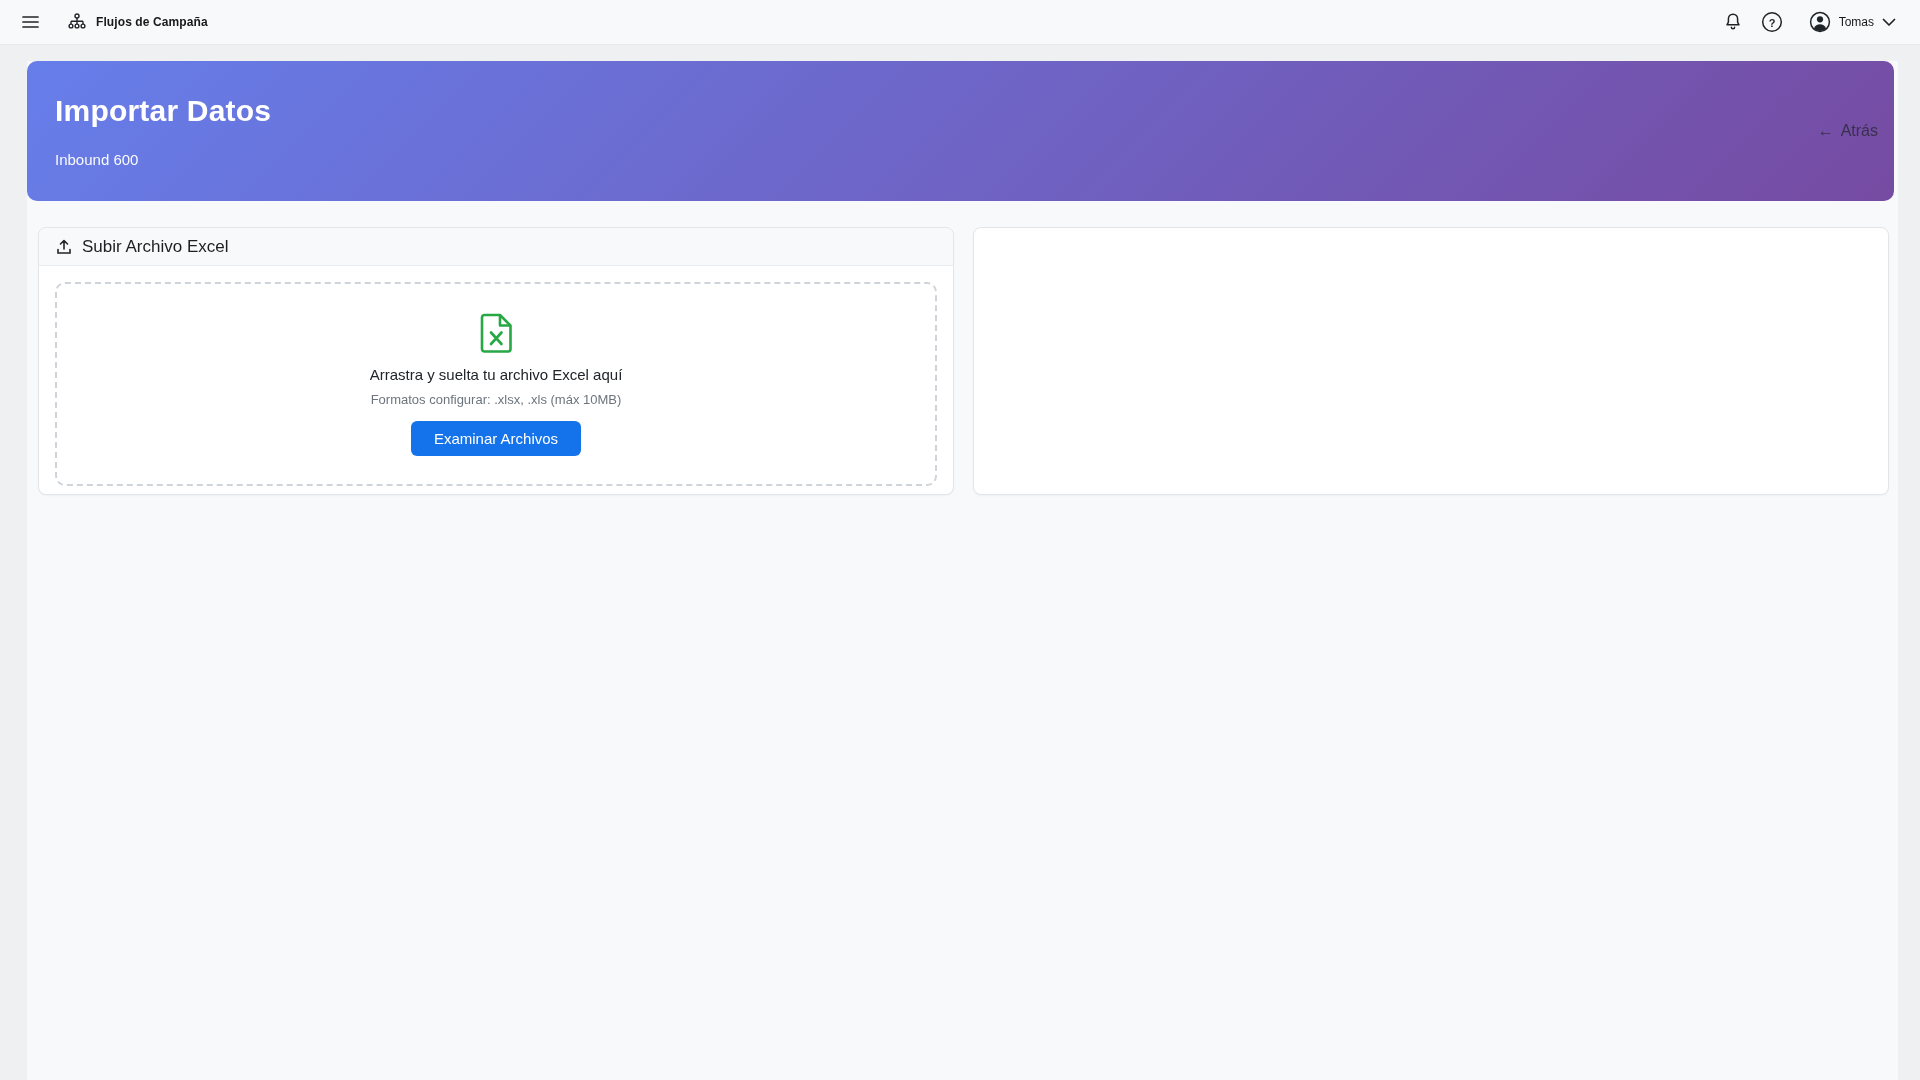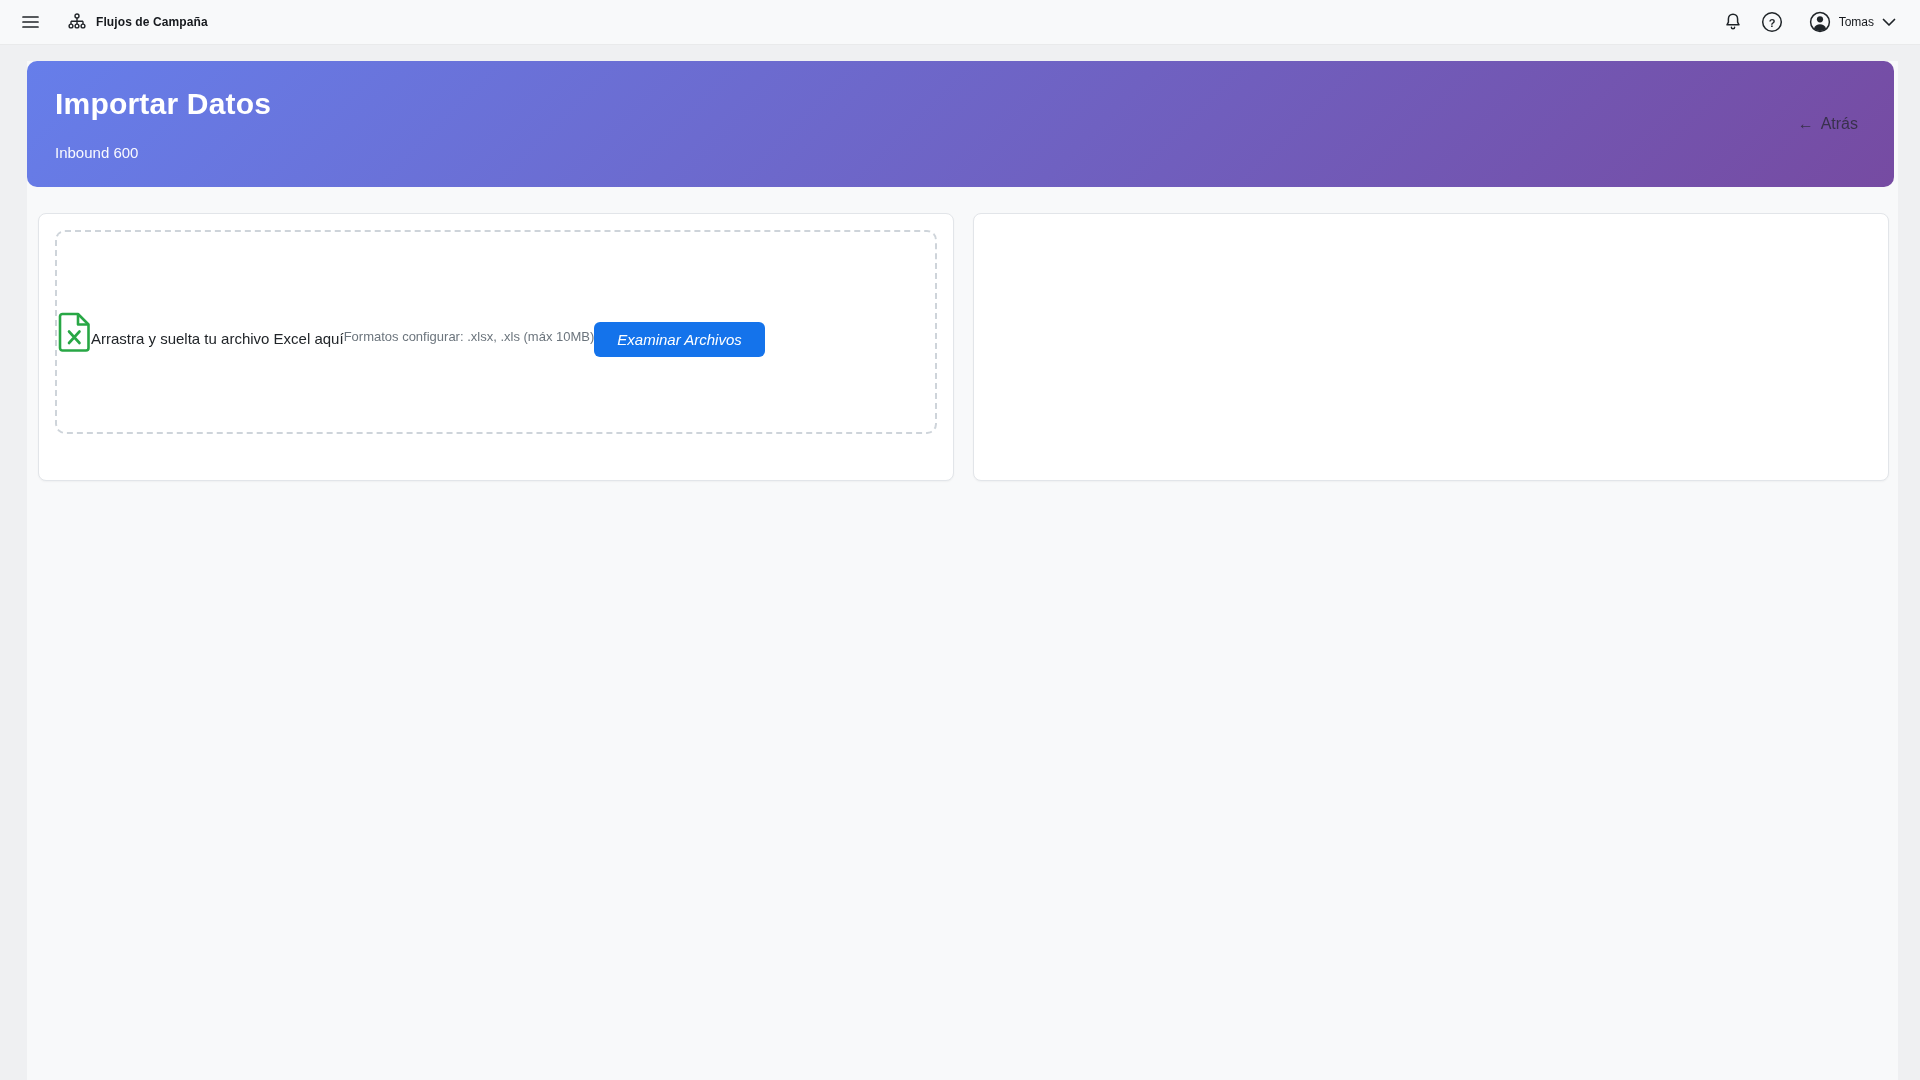--- a/index.html
+++ b/index.html
@@ -33,25 +33,25 @@
   .user-name { font-size: 12px; color: #16191d; }
 
   
   .main-panel {
     position: absolute; top: 61px; left: 27px; right: 22px; bottom: 0;
     background: #f8f9fa;
   }
 
   
   .hero {
-    height: 126px; margin-right: 4px;
+    height: 140px; margin-right: 4px;
     border-radius: 10px;
     background: linear-gradient(135deg, #667eea 0%, #764ba2 100%);
     display: flex; align-items: center;
-    padding: 0 34px 0 28px;
+    padding: 0 14px 0 28px;
     color: #ffffff;
   }
   .hero h1 { font-size: 30px; font-weight: 700; letter-spacing: .2px; }
   .hero .subtitle { font-size: 15px; margin-top: 23px; color: rgba(255,255,255,0.96); }
   .back-btn {
     margin-left: auto;
     background: transparent; border: none; cursor: pointer;
     display: flex; align-items: center; gap: 7px;
     font-family: inherit; font-size: 16px;
     color: rgba(33,37,41,0.72);
@@ -73,34 +73,33 @@
     display: flex; align-items: center; gap: 9px;
     padding: 0 16px;
     font-size: 17px; color: #1c1f23; font-weight: 500;
   }
   .card-body { padding: 16px; }
 
   
   .dropzone {
     height: 204px;
     border: 2px dashed #ced4da; border-radius: 10px;
-    display: flex; align-items: center; justify-content: flex-start;
+    display: flex; flex-direction: column; align-items: center; justify-content: center;
     text-align: center; cursor: pointer;
     background: #ffffff;
   }
   .dz-title { font-size: 15px; color: #212529; margin-top: 12px; }
   .dz-hint  { font-size: 13px; color: #6c757d; margin-top: 9px; }
   .btn-primary {
     margin-top: 14px;
     background: #1473eb; color: #ffffff;
     border: none; border-radius: 6px;
     padding: 9px 23px;
     font-family: inherit; font-size: 15px;
     cursor: pointer;
-    font-style: italic;
   }
 
   
   .config-body {
     height: 230px;
     display: flex; flex-direction: column; align-items: center;
     padding-top: 44px; text-align: center;
   }
   .config-msg { font-size: 14.5px; color: #6c757d; margin-top: 24px; }
 
@@ -164,20 +163,27 @@
     </div>
     <button class="back-btn">
       <span>←</span>
       <span>Atrás</span>
     </button>
   </section>
 
   <div class="cards-row">
 
     <section class="card">
+      <header class="card-header">
+        <svg width="18" height="18" viewBox="0 0 18 18">
+          <path d="M9 2.5 V11 M5.5 6 L9 2.5 L12.5 6" stroke="#212529" stroke-width="1.6" fill="none" stroke-linecap="round" stroke-linejoin="round"></path>
+          <path d="M3 11.5 V15 H15 V11.5" stroke="#212529" stroke-width="1.6" fill="none" stroke-linecap="round"></path>
+        </svg>
+        <span>Subir Archivo Excel</span>
+      </header>
       <div class="card-body">
         <div class="dropzone">
           <svg width="34" height="41" viewBox="0 0 34 41">
             <path d="M5.5 2 H21 L31.5 12.5 V36 A2.5 2.5 0 0 1 29 38.5 H5.5 A2.5 2.5 0 0 1 3 36 V4.5 A2.5 2.5 0 0 1 5.5 2 Z" stroke="#28a745" stroke-width="2.6" fill="none" stroke-linejoin="round"></path>
             <path d="M21 2 V12.5 H31.5" stroke="#28a745" stroke-width="2.6" fill="none" stroke-linejoin="round"></path>
             <path d="M12 19.5 L22.5 31 M22.5 19.5 L12 31" stroke="#28a745" stroke-width="2.6" fill="none" stroke-linecap="round"></path>
           </svg>
           <p class="dz-title">Arrastra y suelta tu archivo Excel aquí</p>
           <p class="dz-hint">Formatos configurar: .xlsx, .xls (máx 10MB)</p>
           <button class="btn-primary" style="background: rgb(20, 115, 235);">Examinar Archivos</button>

